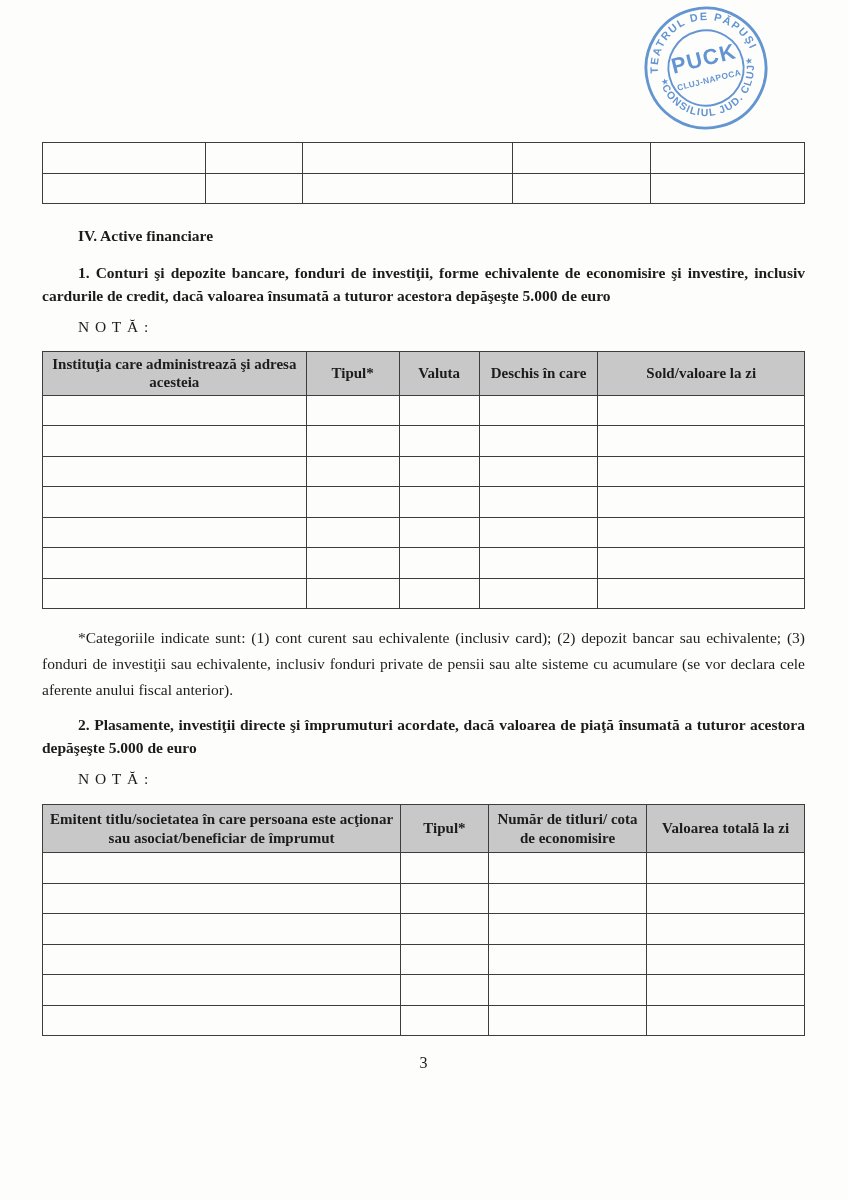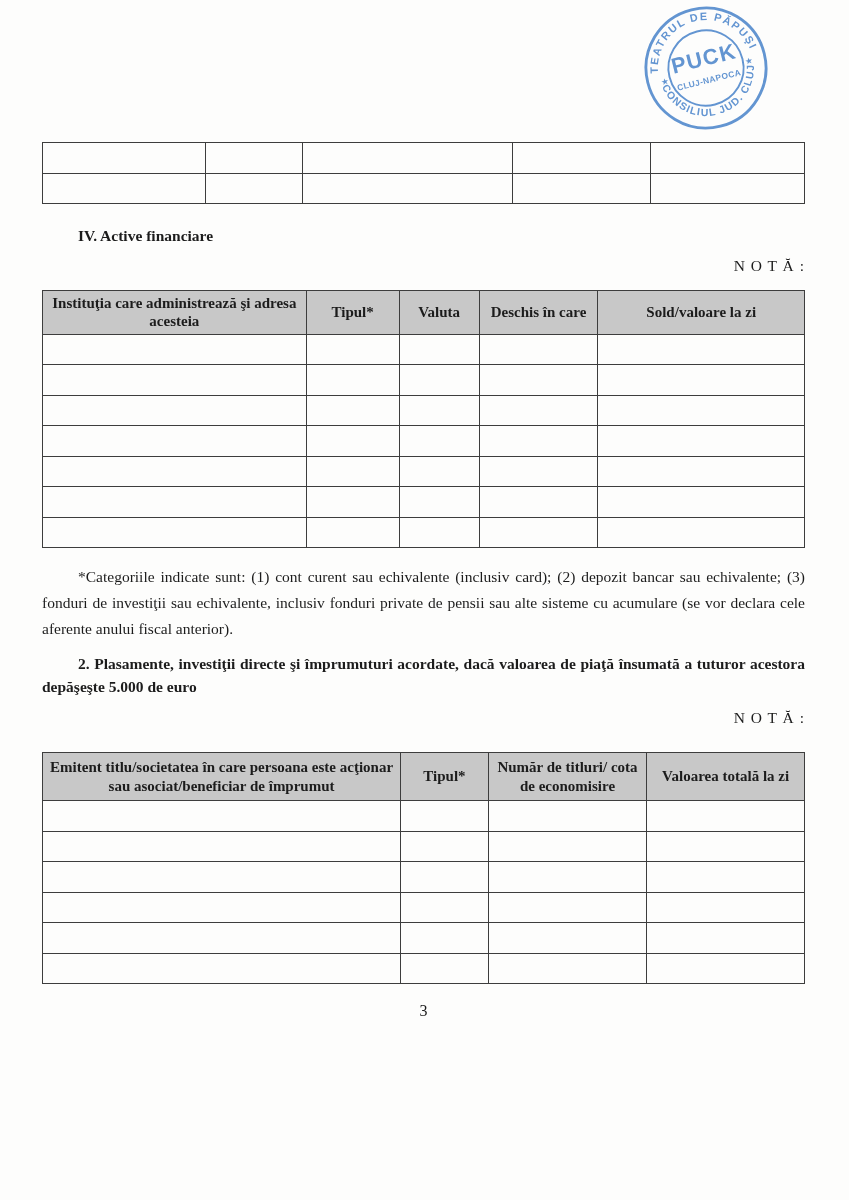--- a/index.html
+++ b/index.html
@@ -50,41 +50,41 @@
     text-align: center;
     vertical-align: middle;
     padding: 3px 6px;
   }
   table.doc td { height: 30px; }
   table.cont { margin-top: 142px; }
   table.cont td { height: 30.5px; }
   table.t1 { margin-top: 13px; }
   table.t1 th { height: 38px; }
   table.t1 td { height: 30.5px; }
-  table.t2 { margin-top: 23px; }
+  table.t2 { margin-top: 14px; }
   table.t2 th { height: 48px; }
   table.t2 td { height: 30.5px; }
 
   
   .section-title {
     margin-top: 22px;
     margin-left: 36px;
     font-weight: bold;
     font-size: 15.5px;
     line-height: 20px;
   }
   .para-bold {
     margin-top: 15px;
     font-weight: bold;
     text-align: justify;
     text-indent: 36px;
     line-height: 23px;
   }
   .nota { margin-top: 9px; margin-left: 36px; }
-  .nota-label { letter-spacing: 1px; line-height: 22px; text-align: right; }
+  .nota-label { letter-spacing: 1px; line-height: 22px; }
   .nota-text { line-height: 22px; }
   .footnote {
     margin-top: 16px;
     text-align: justify;
     text-indent: 36px;
     line-height: 26px;
   }
   .page-number {
     margin-top: 17px;
     text-align: center;
@@ -139,20 +139,21 @@
             <td></td>
             <td></td>
             <td></td>
             <td></td>
           </tr>
         </tbody>
     </table>
 
     <div class="section-title">IV. Active financiare</div>
 
+    <p class="para-bold">1. Conturi şi depozite bancare, fonduri de investiţii, forme echivalente de economisire şi investire, inclusiv cardurile de credit, dacă valoarea însumată a tuturor acestora depăşeşte 5.000 de euro</p>
 
     <div class="nota">
       <div class="nota-label">N O T Ă :</div>
     </div>
 
     <table class="doc t1">
       <colgroup>
         <col style="width:34.6%">
           <col style="width:12.2%">
           <col style="width:10.5%">

